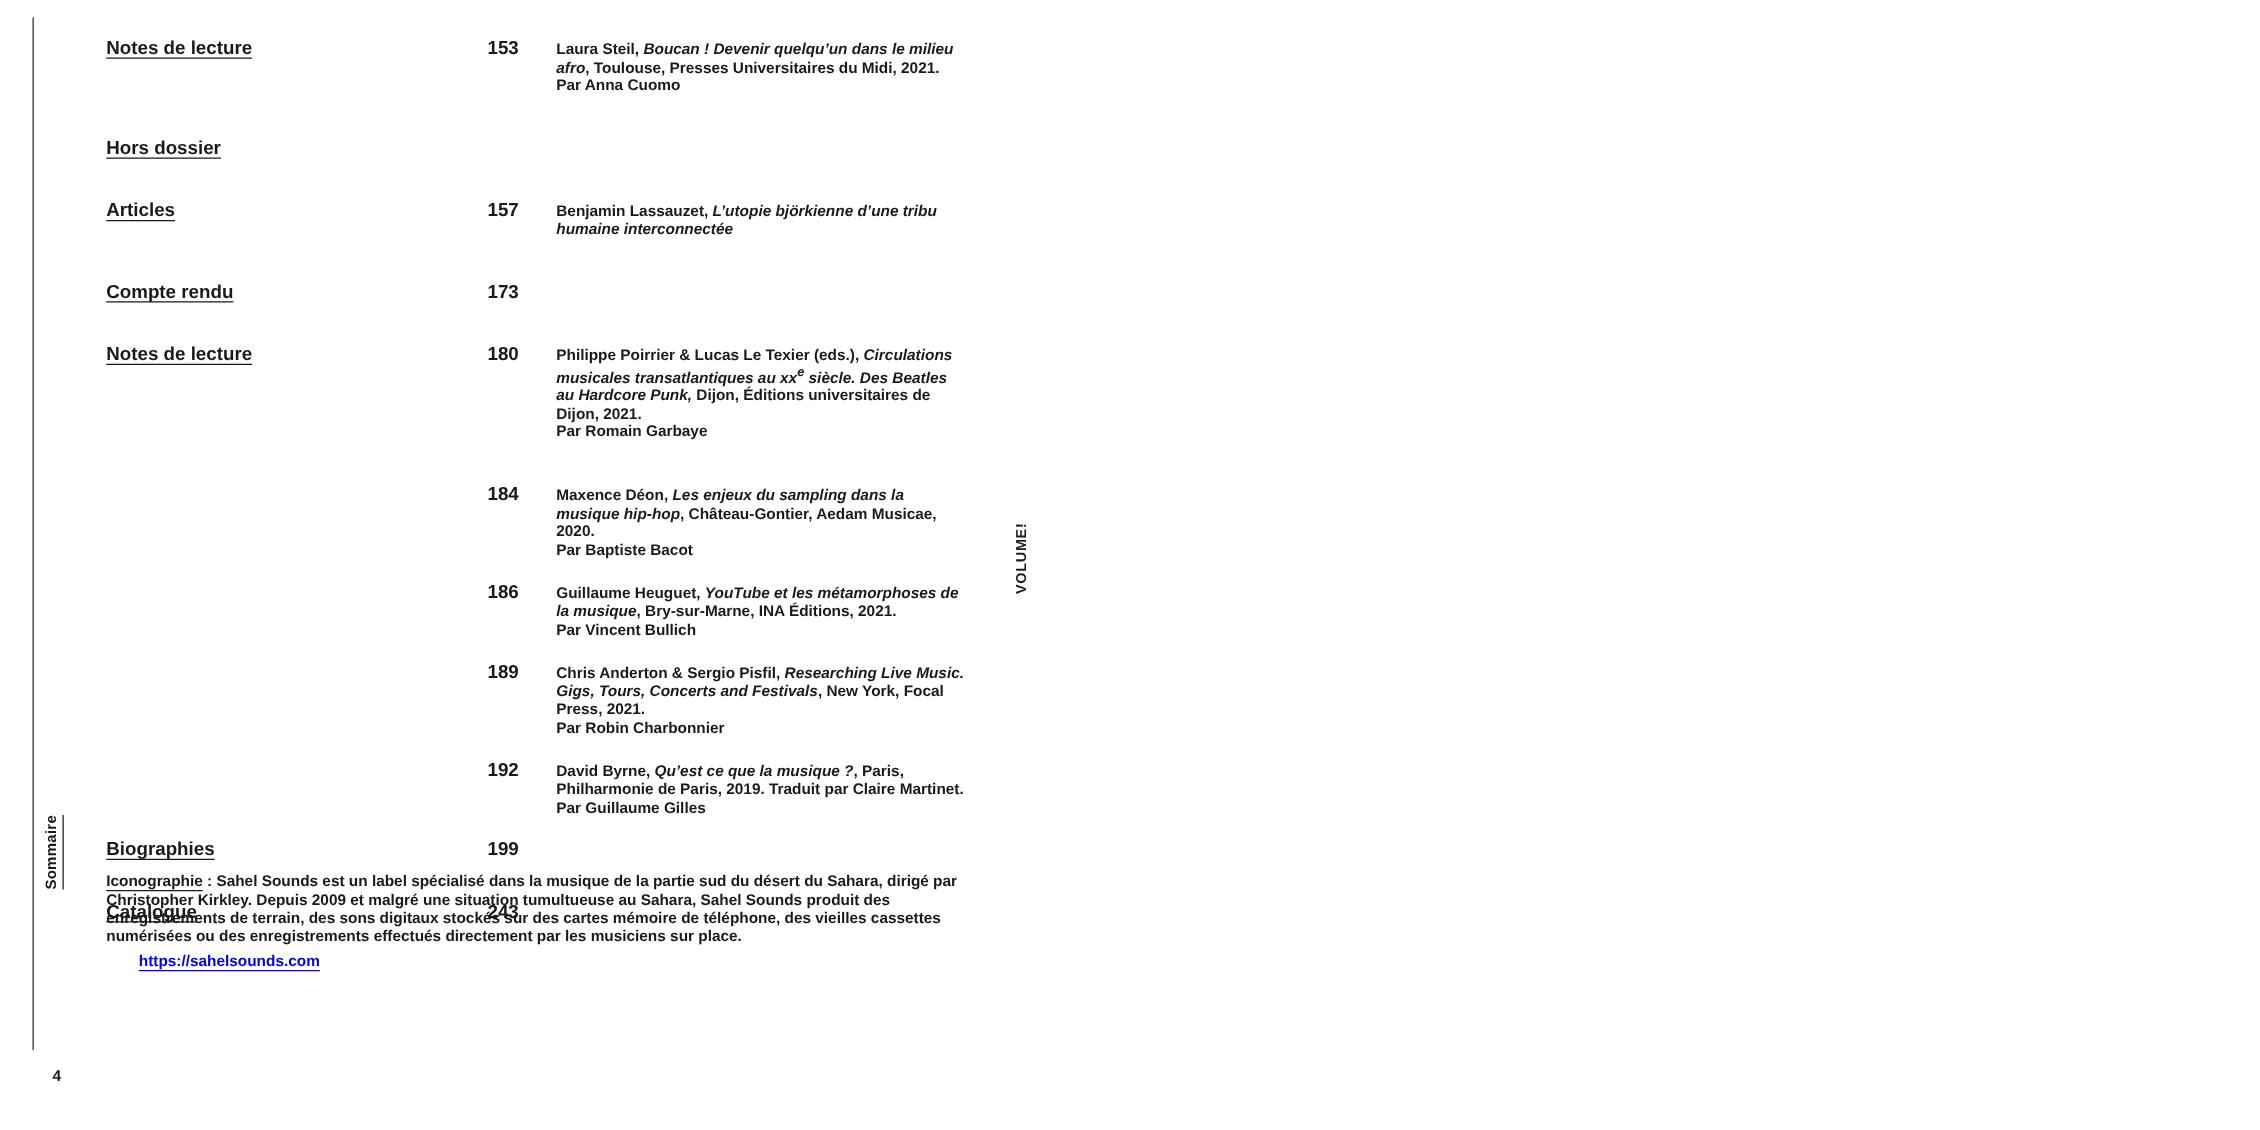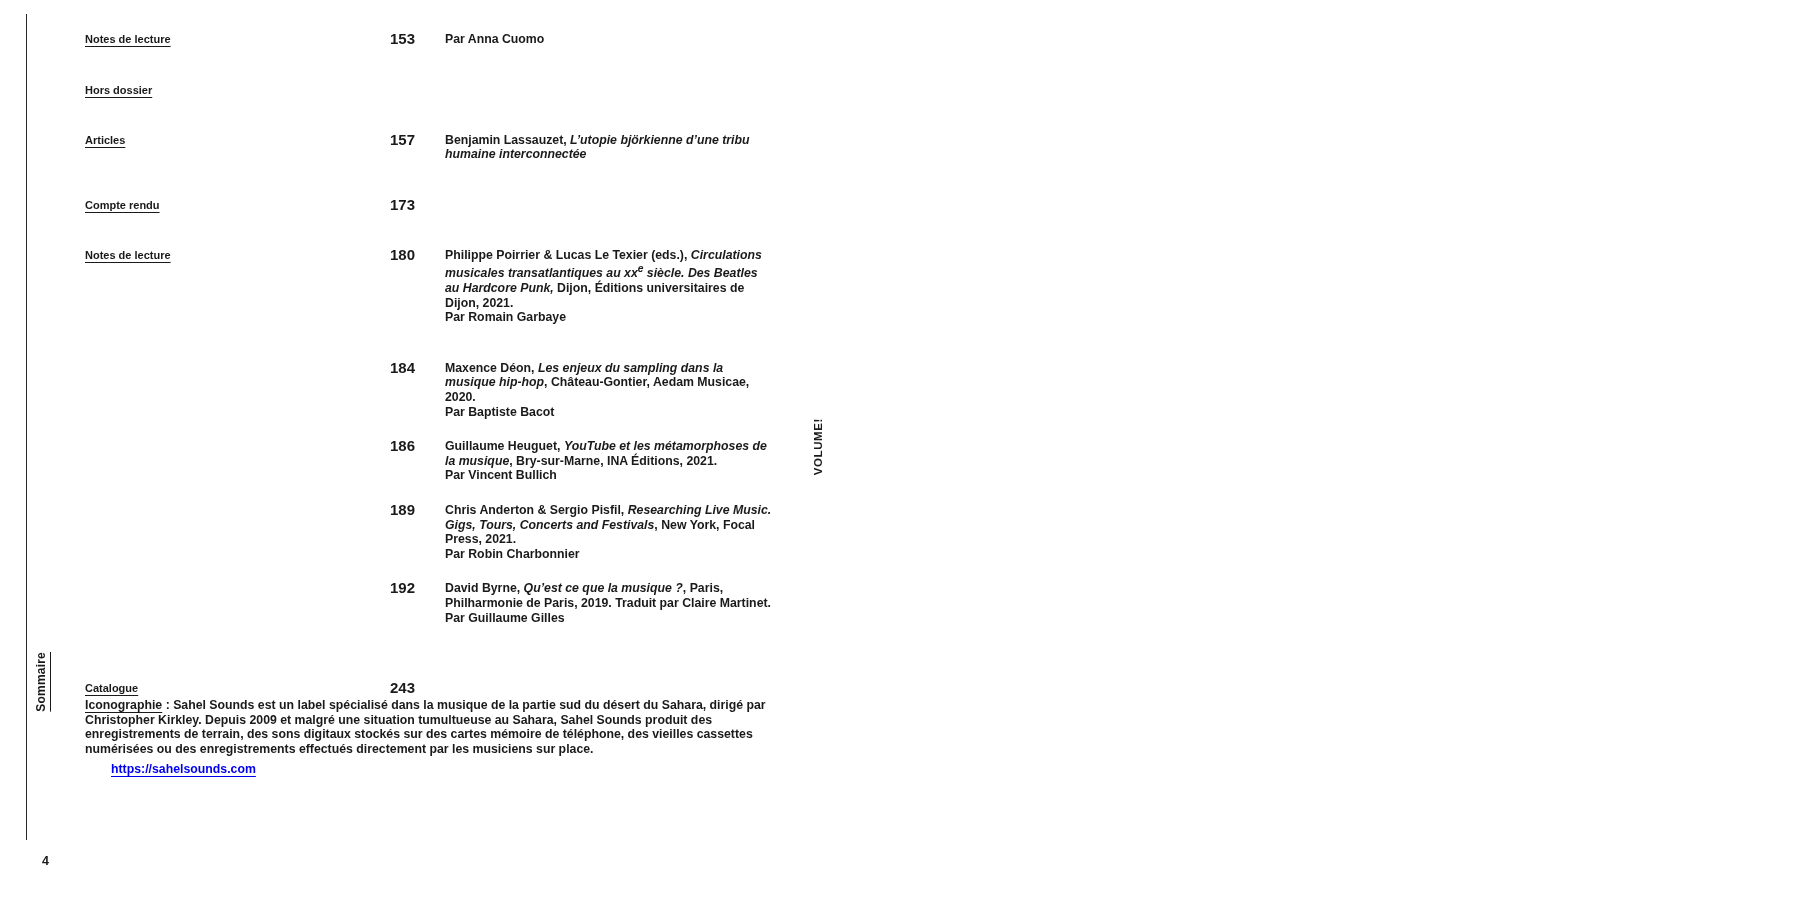--- a/index.html
+++ b/index.html
@@ -71,21 +71,21 @@
     left: 85px;
     top: 32px;
     width: 700px;
   }
   .row {
     display: grid;
     grid-template-columns: 305px 55px 1fr;
     margin-bottom: 0;
   }
   .sec {
-    font-size: 11px;
+    font-size: 15px;
     font-weight: bold;
     text-decoration: underline;
     text-underline-offset: 2.5px;
     white-space: nowrap;
     line-height: 14px;
   }
   .page-no {
     font-size: 15px;
     font-weight: bold;
     line-height: 14px;
@@ -130,20 +130,21 @@
 
   <div class="volume-label">VOLUME!</div>
 
   <div class="folio">4</div>
 
   <div class="toc" id="toc-root">
       <div class="row">
         <div class="sec">Notes de lecture</div>
         <div class="page-no">153</div>
         <div class="entry">
+          <div>Laura Steil, <em>Boucan ! Devenir quelqu’un dans le milieu afro</em>, Toulouse, Presses Universitaires du Midi, 2021.</div>
           <div>Par Anna Cuomo</div>
         </div>
       </div>
       <div style="height: 36px;"></div>
       <div class="row">
         <div class="sec">Hors dossier</div>
         <div class="page-no"></div>
         <div class="entry"></div>
       </div>
       <div style="height: 36px;"></div>
@@ -198,20 +199,25 @@
       <div style="height: 20px;"></div>
       <div class="row">
         <div class="sec" style="text-decoration: none;">&nbsp;</div>
         <div class="page-no">192</div>
         <div class="entry">
           <div>David Byrne, <em>Qu’est ce que la musique ?</em>, Paris, Philharmonie de Paris, 2019. Traduit par Claire Martinet.</div>
           <div>Par Guillaume Gilles</div>
         </div>
       </div>
       <div style="height: 20px;"></div>
+      <div class="row">
+        <div class="sec">Biographies</div>
+        <div class="page-no">199</div>
+        <div class="entry"></div>
+      </div>
       <div style="height: 36px;"></div>
       <div class="row">
         <div class="sec">Catalogue</div>
         <div class="page-no">243</div>
         <div class="entry"></div>
       </div>
       <div style="height: 20px;"></div>
     </div>
 
   <div class="icono">

